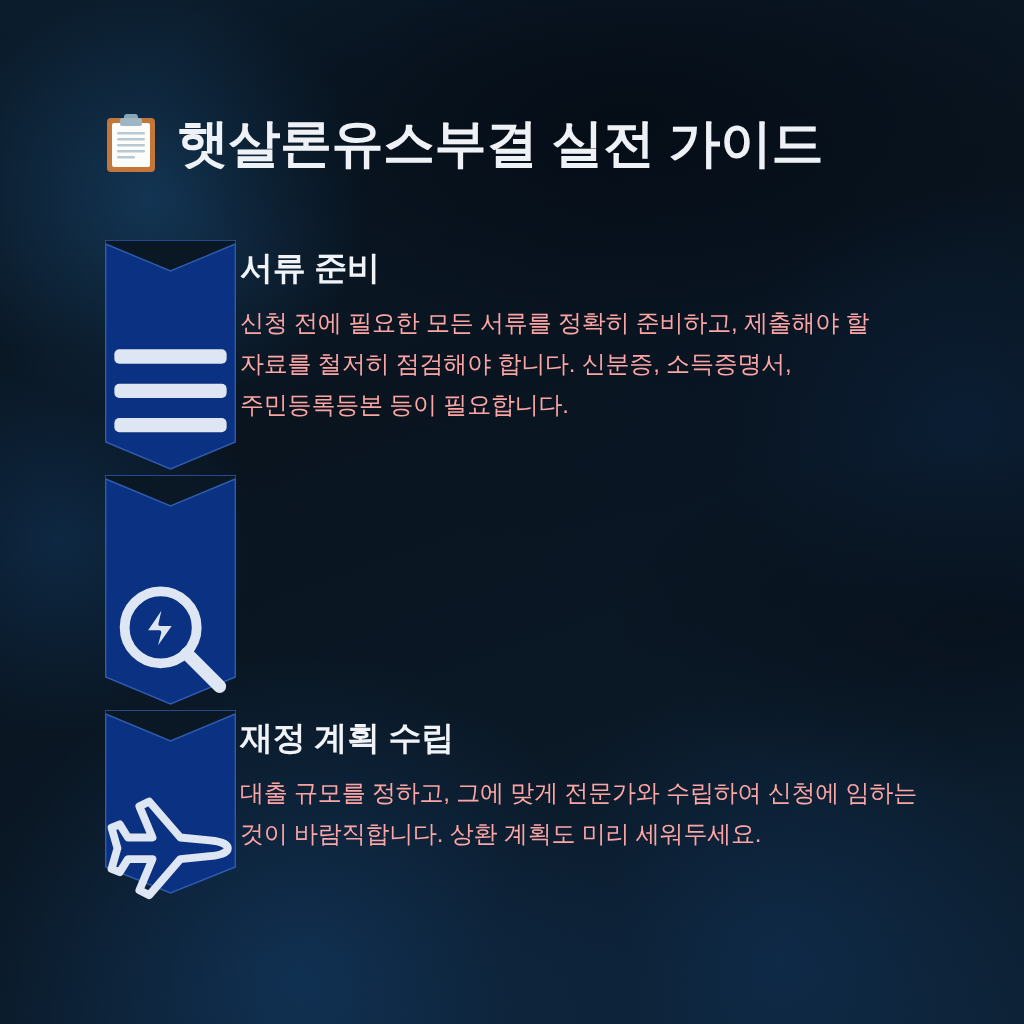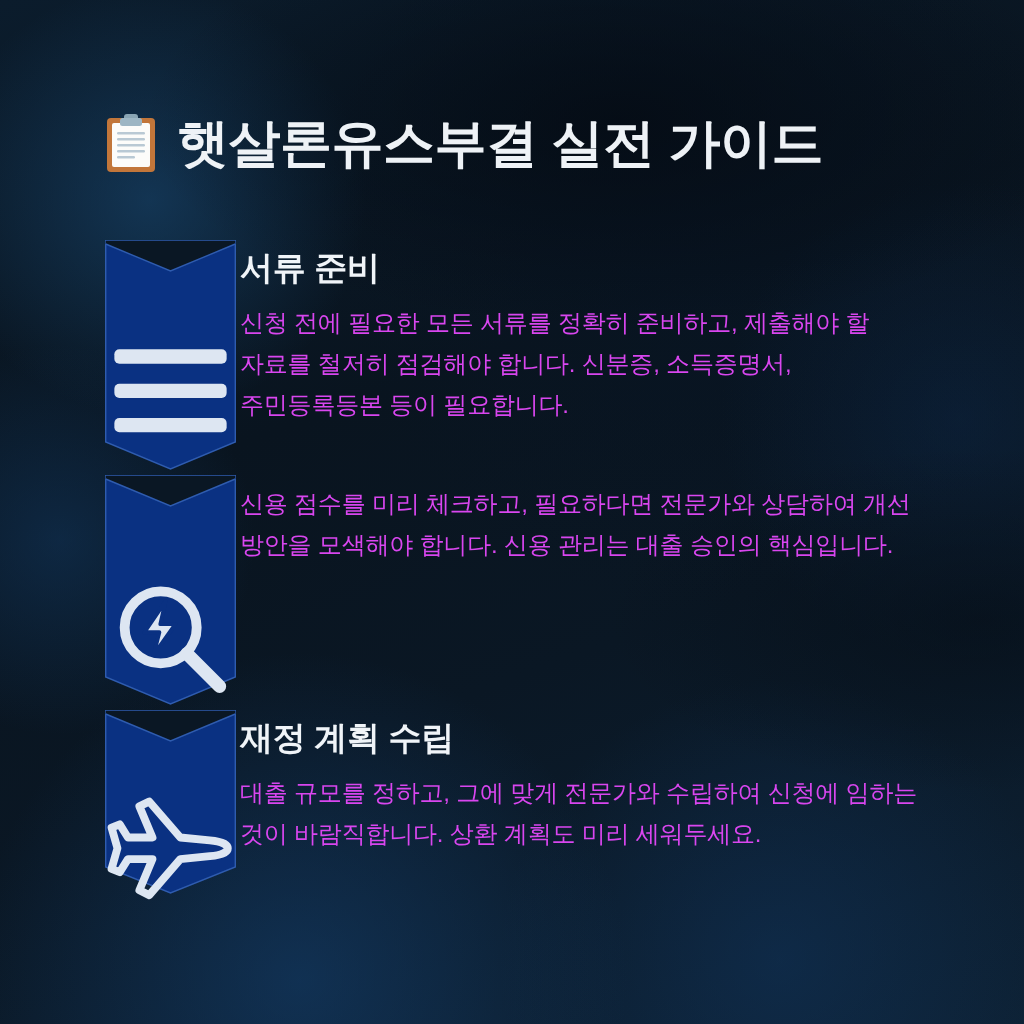--- a/index.html
+++ b/index.html
@@ -99,21 +99,21 @@
     font-size:33px;
     font-weight:700;
     color:#f0f4f8;
     line-height:1.2;
     margin-bottom:14px;
     letter-spacing:-0.3px;
   }
   .step-desc {
     font-size:24px;
     font-weight:400;
-    color:#d946ef;
+    color:#fca5a5;
     line-height:41px;
     letter-spacing:-0.2px;
     word-break:keep-all;
   }
   .step-3 .step-body { top:0; }
 </style>
 </head>
 <body>
 
 <div id="bg"></div>
@@ -170,21 +170,20 @@
       </svg>
       <div class="badge-icon">
         <svg width="40" height="40" viewBox="0 0 40 40" xmlns="http://www.w3.org/2000/svg">
           <circle cx="17" cy="16" r="11" fill="none" stroke="#dde6f2" stroke-width="3"></circle>
           <line x1="25" y1="24" x2="35" y2="34" stroke="#dde6f2" stroke-width="4" stroke-linecap="round"></line>
           <path d="M18.5 8 L12 17.5 L16.6 17.5 L14.8 24.5 L21.5 15 L16.9 15 Z" fill="#dde6f2" stroke="#0a3182" stroke-width="1.2" stroke-linejoin="round"></path>
         </svg>
       </div>
     </div>
     <div class="step-body">
-      <div class="step-desc">신용 점수를 미리 체크하고, 필요하다면 전문가와 상담하여 개선 방안을 모색해야 합니다. 신용 관리는 대출 승인의 핵심입니다.</div>
     </div>
   </div>
 
   <div class="step step-3">
     <div class="badge badge-3">
       <svg viewBox="0 0 131 184" preserveAspectRatio="none" xmlns="http://www.w3.org/2000/svg">
         <polygon points="0.7,0.7 130.3,0.7 130.3,157 65.5,183 0.7,157" fill="#0a3182" stroke="#2f5caf" stroke-width="1.4"></polygon>
         <polygon points="0.7,0.7 130.3,0.7 130.3,4 65.5,31 0.7,4" fill="#0a1724" stroke="none"></polygon>
         <polyline points="0.7,4 65.5,31 130.3,4" fill="none" stroke="#2f5caf" stroke-width="1.4"></polyline>
       </svg>

